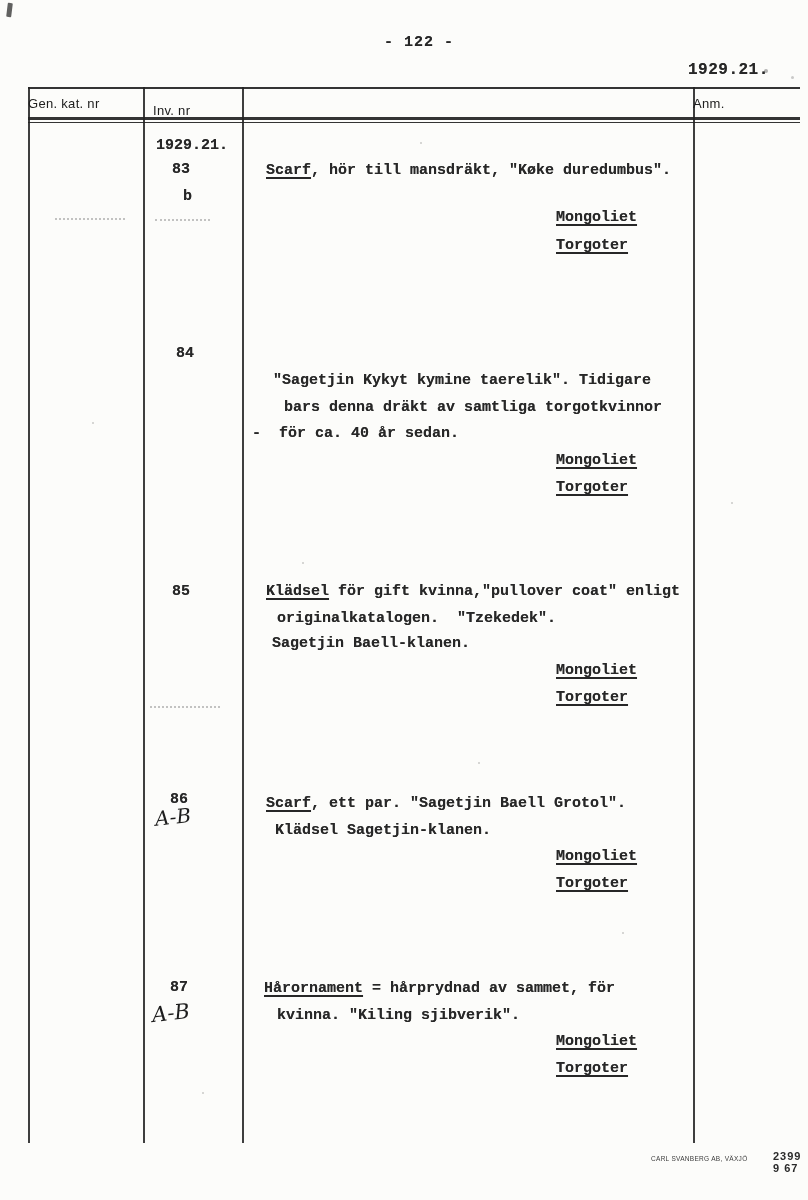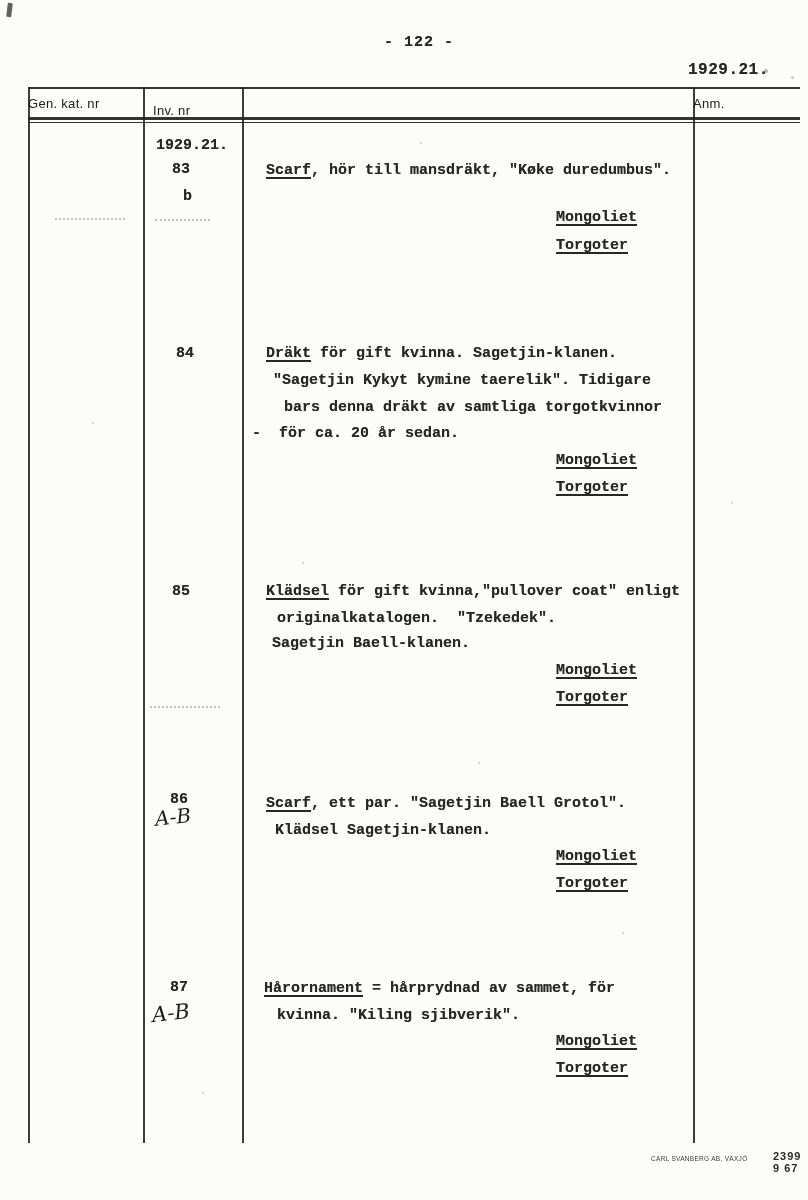--- a/index.html
+++ b/index.html
@@ -110,24 +110,23 @@
 
   <div class="tw" style="left:156px;top:137px;">1929.21.</div>
 
   <div class="tw" style="left:172px;top:161px;">83</div>
   <div class="tw" style="left:183px;top:188px;">b</div>
   <div class="tw" style="left:250px;top:162px;"><span class="term">Scarf</span><span>, hör till mansdräkt, "Køke duredumbus".</span></div>
   <div class="tw u" style="left:540px;top:209px;">Mongoliet</div>
   <div class="tw u" style="left:540px;top:237px;">Torgoter</div>
 
   <div class="tw" style="left:176px;top:345px;">84</div>
-  <div class="tw" style="left:250px;top:345px;"><span class="term">Dräkt</span><span> för gift kvinna. Sagetjin-klanen.</span></div>
   <div class="tw" style="left:273px;top:372px;">"Sagetjin Kykyt kymine taerelik". Tidigare</div>
   <div class="tw" style="left:284px;top:399px;">bars denna dräkt av samtliga torgotkvinnor</div>
-  <div class="tw" style="left:252px;top:425px;">-  för ca. 20 år sedan.</div>
+  <div class="tw" style="left:252px;top:425px;">-  för ca. 40 år sedan.</div>
   <div class="tw u" style="left:540px;top:452px;">Mongoliet</div>
   <div class="tw u" style="left:540px;top:479px;">Torgoter</div>
 
   <div class="tw" style="left:172px;top:583px;">85</div>
   <div class="tw" style="left:250px;top:583px;"><span class="term">Klädsel</span><span> för gift kvinna,"pullover coat" enligt</span></div>
   <div class="tw" style="left:277px;top:610px;">originalkatalogen.  "Tzekedek".</div>
   <div class="tw" style="left:272px;top:635px;">Sagetjin Baell-klanen.</div>
   <div class="tw u" style="left:540px;top:662px;">Mongoliet</div>
   <div class="tw u" style="left:540px;top:689px;">Torgoter</div>
 

